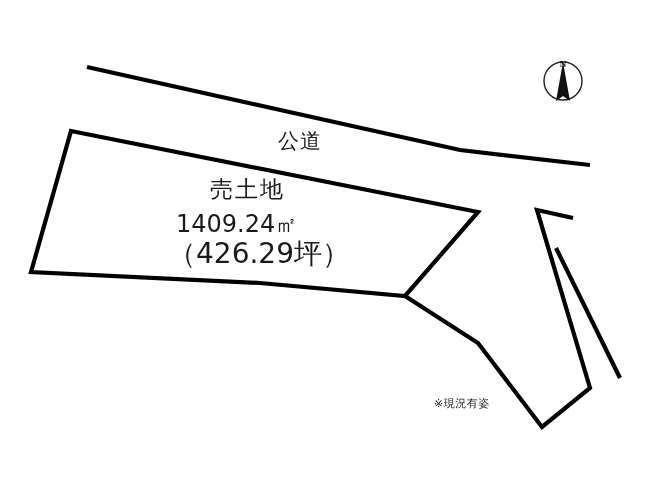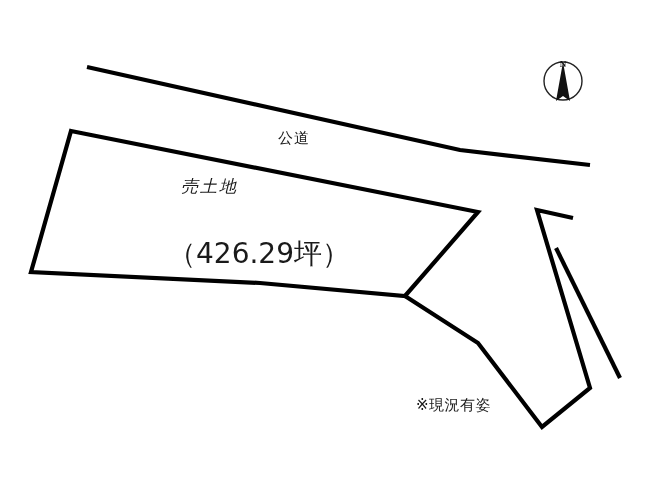--- a/index.html
+++ b/index.html
@@ -61,49 +61,48 @@
   .map-text {
     position: absolute;
     color: #1a1a1a;
     white-space: nowrap;
     font-family: "DejaVu Sans", "Liberation Sans", sans-serif;
     line-height: 1;
   }
   #label-kodo {
     left: 278px;
     top: 131px;
-    font-size: 15px;
+    font-size: 21px;
     letter-spacing: 1px;
   }
   #label-uritochi {
-    left: 181px;
+    left: 210px;
     top: 178px;
-    font-size: 17px;
+    font-size: 23px;
     letter-spacing: 2px;
-    font-style: italic;
   }
   #label-area-sqm {
     left: 176px;
     top: 212px;
     font-size: 24px;
     letter-spacing: 0px;
   }
   #label-area-sqm .unit-sqm {
     font-size: 22px;
   }
   #label-area-tsubo {
     left: 168px;
     top: 240px;
     font-size: 28px;
     letter-spacing: 0px;
   }
   #label-note {
-    left: 416px;
+    left: 434px;
     top: 398px;
-    font-size: 15px;
+    font-size: 11px;
     letter-spacing: 0.5px;
   }
 </style>
 </head>
 <body style="background: rgb(255, 255, 255);">
 
 <div id="diagram-root">
 
   <svg class="plot-canvas" viewBox="0 0 652 489">
 
@@ -119,18 +118,21 @@
       <circle class="compass-circle" cx="563" cy="81" r="19"></circle>
       <polygon class="compass-needle" points="563,62 570,101 563,96 556,101"></polygon>
       <text class="compass-n-letter" x="563" y="67" text-anchor="middle">N</text>
     </g>
   </svg>
 
   <div class="map-text" id="label-kodo">公道</div>
 
   <div class="map-text" id="label-uritochi">売土地</div>
 
+  <div class="map-text" id="label-area-sqm">
+    <span>1409.24</span><span class="unit-sqm">㎡</span>
+  </div>
 
   <div class="map-text" id="label-area-tsubo">（426.29坪）</div>
 
   <div class="map-text" id="label-note">※現況有姿</div>
 
 </div>
 
 </body></html>

